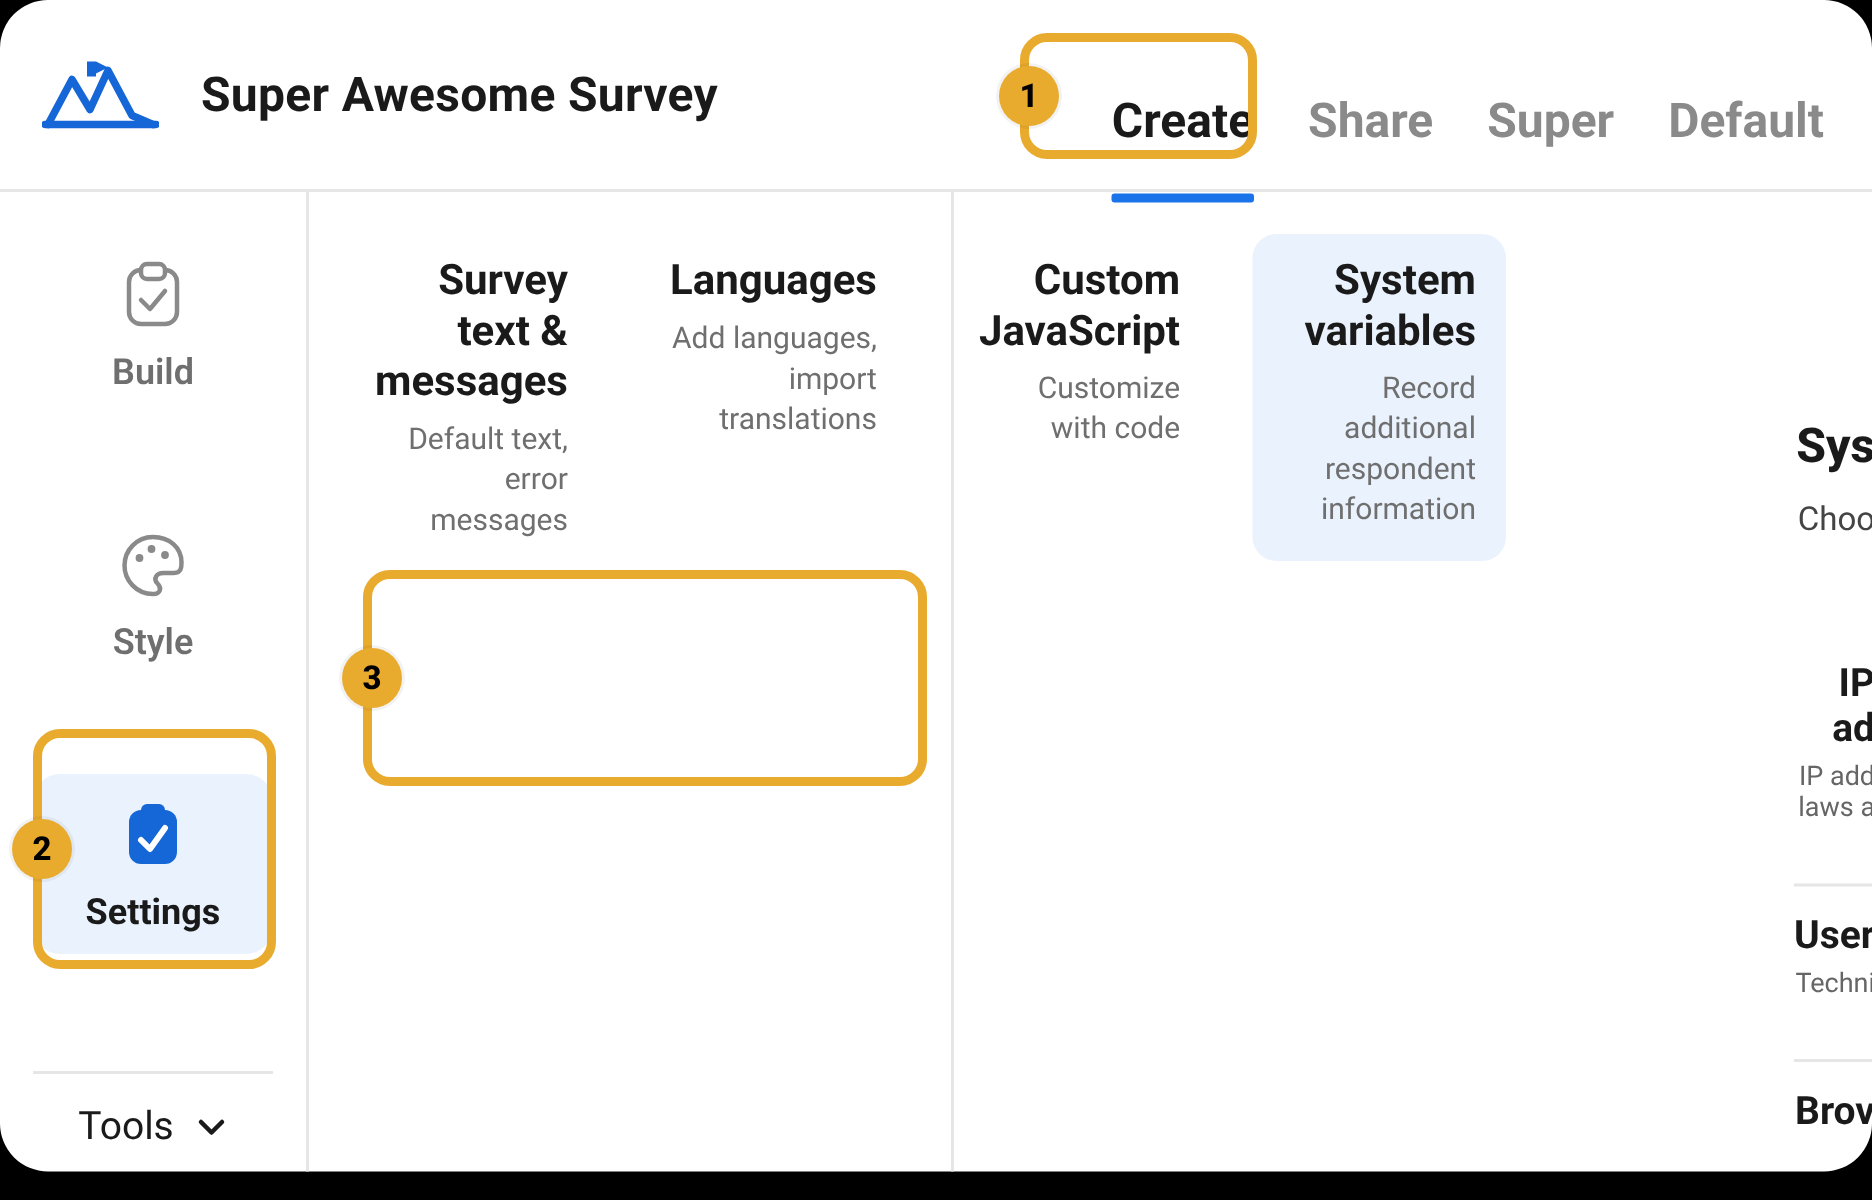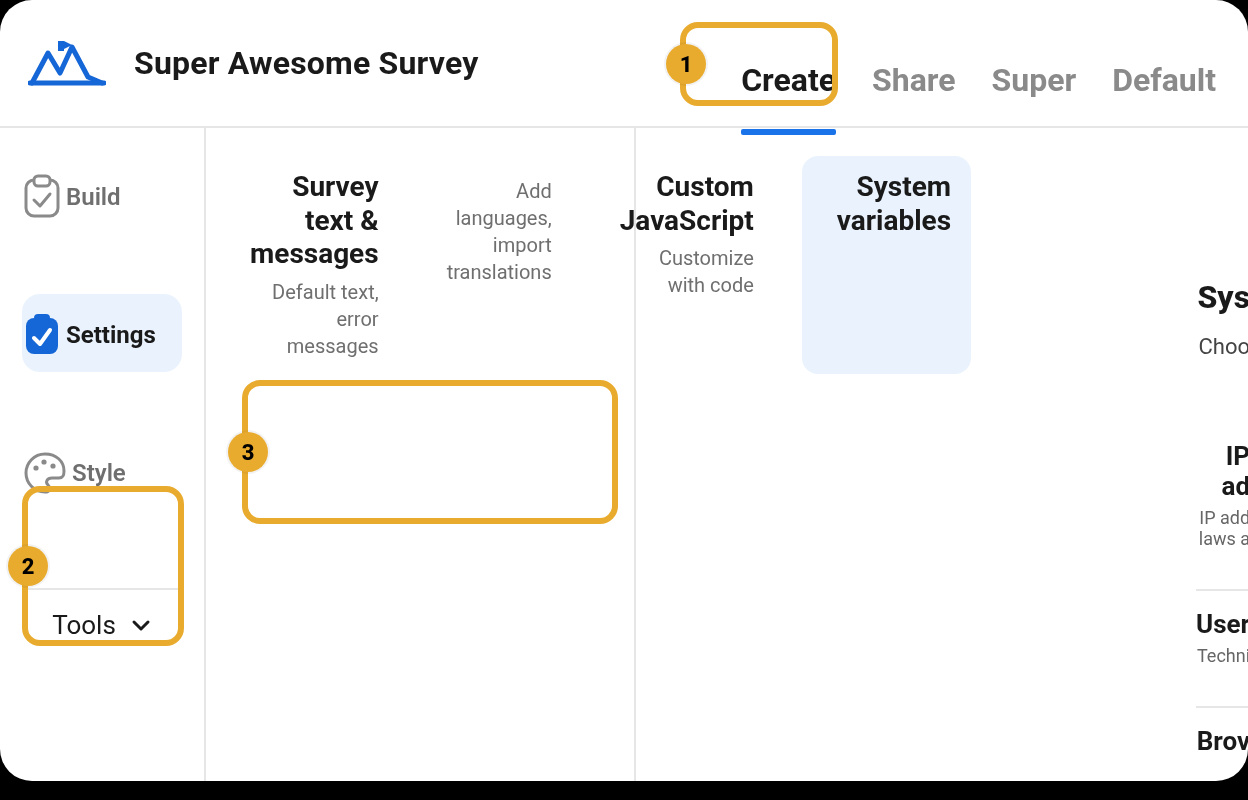--- a/index.html
+++ b/index.html
@@ -77,21 +77,21 @@
   .col{height:100%;}
   .col.left{border-right:2px solid var(--border);position:relative;}
   .col.mid{border-right:2px solid var(--border);}
 
   
   .rail{
     display:flex;flex-direction:column;align-items:center;
     padding-top:28px;gap:60px;
   }
   .rail-item{
-    width:160px;display:flex;flex-direction:row;align-items:center;gap:4px;
+    width:160px;display:flex;flex-direction:column;align-items:center;gap:14px;
     padding:18px 0 14px;border-radius:18px;cursor:pointer;
   }
   .rail-item .lbl{font-size:24px;color:var(--muted2);font-weight:600;}
   .rail-item.active{background:var(--hl-bg);}
   .rail-item.active .lbl{color:var(--ink);font-weight:700;}
   .rail-sep{width:160px;height:2px;background:var(--border);margin-top:18px;}
   .tools{
     margin-top:20px;display:flex;align-items:center;gap:14px;cursor:pointer;
     font-size:26px;color:var(--ink);font-weight:400;
   }
@@ -156,39 +156,39 @@
       <div class="rail">
         <div class="rail-item">
           <svg class="ic" width="40" height="46" viewBox="0 0 40 46" fill="none">
             <rect x="4" y="6" width="32" height="36" rx="8" stroke="#8a8a8a" stroke-width="3"></rect>
             <rect x="12" y="2" width="16" height="10" rx="4" stroke="#8a8a8a" stroke-width="3" fill="#fff"></rect>
             <path d="M12 26 L18 32 L28 20" stroke="#8a8a8a" stroke-width="3" fill="none" stroke-linecap="round" stroke-linejoin="round"></path>
           </svg>
           <div class="lbl">Build</div>
         </div>
 
-        <div class="rail-item active" style="position:relative;">
-          <svg class="ic" width="40" height="46" viewBox="0 0 40 46" fill="none">
-            <rect x="4" y="6" width="32" height="36" rx="8" fill="#1566d6"></rect>
-            <rect x="12" y="2" width="16" height="10" rx="4" fill="#1566d6"></rect>
-            <path d="M12 26 L18 32 L28 18" stroke="#fff" stroke-width="4" fill="none" stroke-linecap="round" stroke-linejoin="round"></path>
-          </svg>
-          <div class="lbl">Settings</div>
-        </div>
-
         <div class="rail-item">
           <svg class="ic" width="46" height="46" viewBox="0 0 46 46" fill="none">
             <path d="M23 4C12 4 4 13 4 23c0 10 8 19 19 19 5 0 6-4 3-7-3-3-1-7 4-7h7c5 0 5-4 5-7C42 11 34 4 23 4Z" stroke="#8a8a8a" stroke-width="3" fill="none"></path>
             <circle cx="14" cy="18" r="2.6" fill="#8a8a8a"></circle>
             <circle cx="22" cy="12" r="2.6" fill="#8a8a8a"></circle>
             <circle cx="31" cy="16" r="2.6" fill="#8a8a8a"></circle>
           </svg>
           <div class="lbl">Style</div>
         </div>
 
+        <div class="rail-item active" style="position:relative;">
+          <svg class="ic" width="40" height="46" viewBox="0 0 40 46" fill="none">
+            <rect x="4" y="6" width="32" height="36" rx="8" fill="#1566d6"></rect>
+            <rect x="12" y="2" width="16" height="10" rx="4" fill="#1566d6"></rect>
+            <path d="M12 26 L18 32 L28 18" stroke="#fff" stroke-width="4" fill="none" stroke-linecap="round" stroke-linejoin="round"></path>
+          </svg>
+          <div class="lbl">Settings</div>
+        </div>
+
         <div style="width:160px;">
           <div class="rail-sep"></div>
           <div class="tools" style="justify-content:center;">
             <span>Tools</span>
             <svg width="22" height="22" viewBox="0 0 22 22">
                 <path d="M4 8 L11 15 L18 8" stroke="#1a1a1a" stroke-width="3" fill="none" stroke-linecap="round" stroke-linejoin="round"></path>
               </svg>
           </div>
         </div>
       </div>
@@ -198,28 +198,30 @@
       </div>
     </div>
 
     <div class="col mid">
       <div class="settings">
         <div class="setting">
           <div class="t">Survey text &amp; messages</div>
           <div class="d">Default text, error messages</div>
         </div>
         <div class="setting">
+          <div class="t">Languages</div>
           <div class="d">Add languages, import translations</div>
         </div>
         <div class="setting">
           <div class="t">Custom JavaScript</div>
           <div class="d">Customize with code</div>
         </div>
         <div class="setting selected" style="position:relative;">
           <div class="t">System variables</div>
+          <div class="d">Record additional respondent information</div>
         </div>
       </div>
 
       <div class="callout" style="left:242px;top:380px;width:376px;height:144px;">
         <div class="badge">3</div>
       </div>
     </div>
 
     <div class="col content">
       <div class="block">

